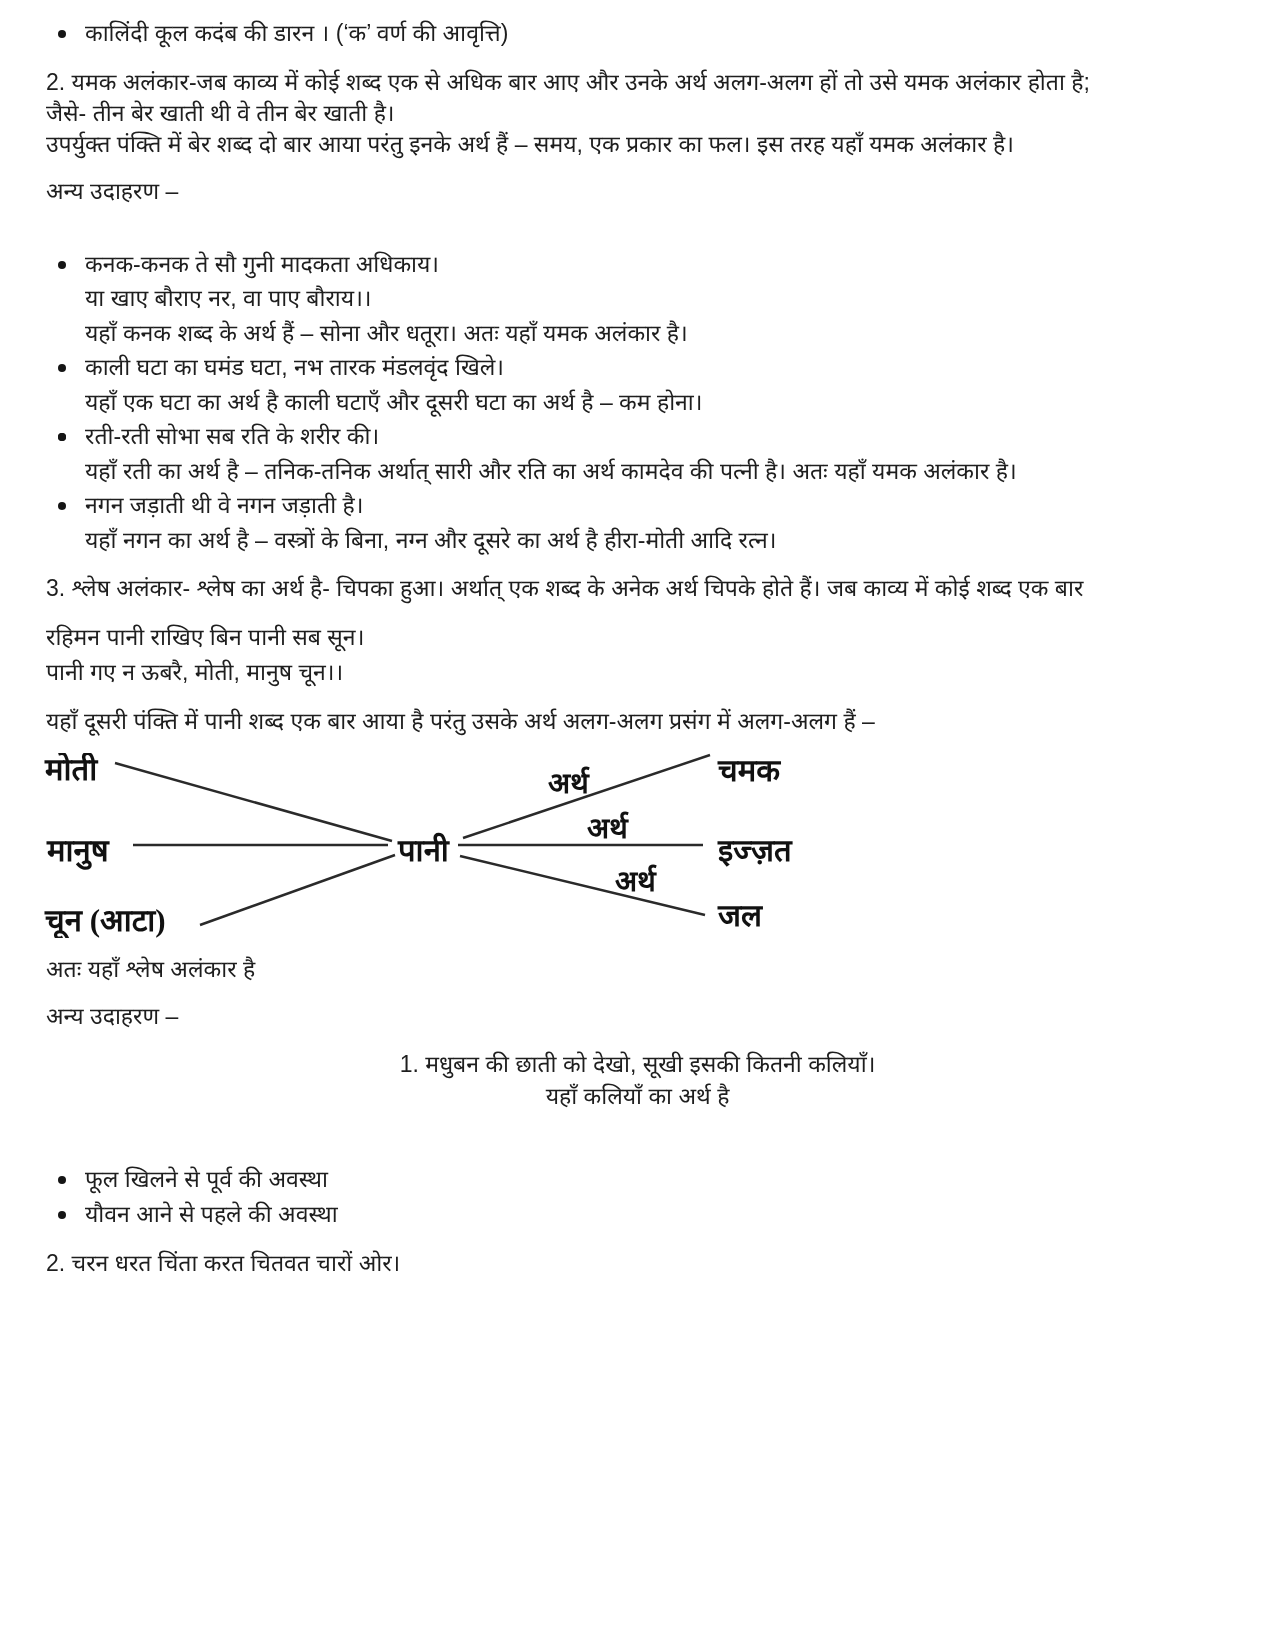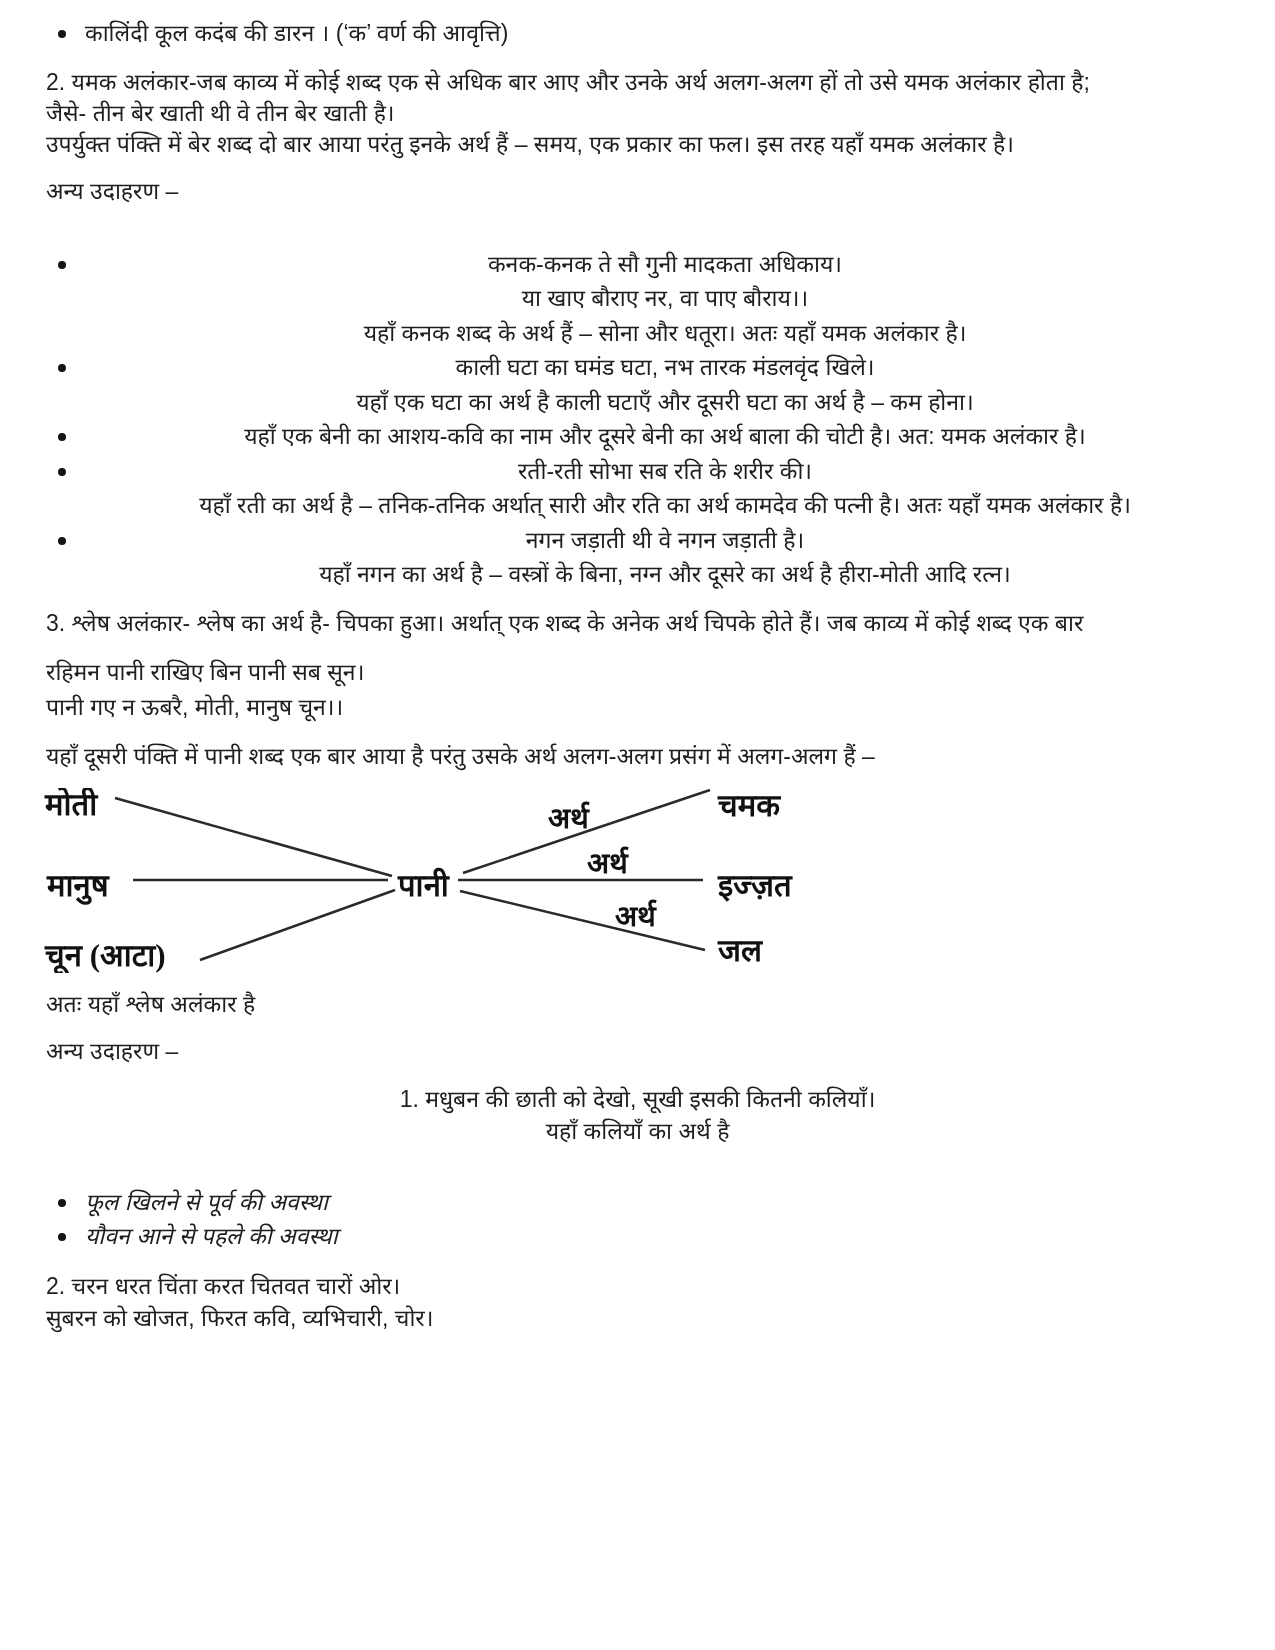--- a/index.html
+++ b/index.html
@@ -22,22 +22,22 @@
   .example1      { margin-top: 33px; line-height: 32px; text-align: center; }
   .example2      { margin-top: 38px; line-height: 32px; }
 
   ul.bullet-list { list-style: none; margin: 0; padding: 0; }
   ul.bullet-list li { position: relative; padding-left: 55px; line-height: 34.5px; white-space: nowrap; }
   ul.bullet-list li::before {
     content: ""; position: absolute; left: 28px; top: 14px;
     width: 8px; height: 8px; border-radius: 50%; background: #151515;
   }
   ul.intro-list     { margin-top: 16px; }
-  ul.yamak-examples { margin-top: 40px; text-align: center; }
-  ul.kaliyan-list   { margin-top: 38px; font-style: italic; }
+  ul.yamak-examples { margin-top: 40px; }
+  ul.kaliyan-list   { margin-top: 50px; }
 
   svg.pani-diagram { display: block; margin-top: 6px; }
   svg.pani-diagram line { stroke: #2a2a2a; stroke-width: 2.5; }
   svg.pani-diagram text {
     font-family: "Liberation Serif", "DejaVu Serif", serif;
     font-weight: bold; fill: #111111; font-size: 31px;
   }
   svg.pani-diagram text.edge-label { font-size: 29px; }
 </style>
 </head>
@@ -63,21 +63,20 @@
     <li>
       <div>कनक-कनक ते सौ गुनी मादकता अधिकाय।</div>
       <div>या खाए बौराए नर, वा पाए बौराय।।</div>
       <div>यहाँ कनक शब्द के अर्थ हैं – सोना और धतूरा। अतः यहाँ यमक अलंकार है।</div>
     </li>
     <li>
       <div>काली घटा का घमंड घटा, नभ तारक मंडलवृंद खिले।</div>
       <div>यहाँ एक घटा का अर्थ है काली घटाएँ और दूसरी घटा का अर्थ है – कम होना।</div>
     </li>
     <li>
-      <div>यहाँ एक बेनी का आशय-कवि का नाम और दूसरे बेनी का अर्थ बाला की चोटी है। अत: यमक अलंकार है।</div>
     </li>
     <li>
       <div>रती-रती सोभा सब रति के शरीर की।</div>
       <div>यहाँ रती का अर्थ है – तनिक-तनिक अर्थात् सारी और रति का अर्थ कामदेव की पत्नी है। अतः यहाँ यमक अलंकार है।</div>
     </li>
     <li>
       <div>नगन जड़ाती थी वे नगन जड़ाती है।</div>
       <div>यहाँ नगन का अर्थ है – वस्त्रों के बिना, नग्न और दूसरे का अर्थ है हीरा-मोती आदि रत्न।</div>
     </li>
   </ul>
@@ -125,16 +124,15 @@
     <li>
       <div>फूल खिलने से पूर्व की अवस्था</div>
     </li>
     <li>
       <div>यौवन आने से पहले की अवस्था</div>
     </li>
   </ul>
 
   <p class="example2">
     <span style="display:block">2. चरन धरत चिंता करत चितवत चारों ओर।</span>
-    <span style="display:block">सुबरन को खोजत, फिरत कवि, व्यभिचारी, चोर।</span>
   </p>
 
 </div>
 
 </body></html>

